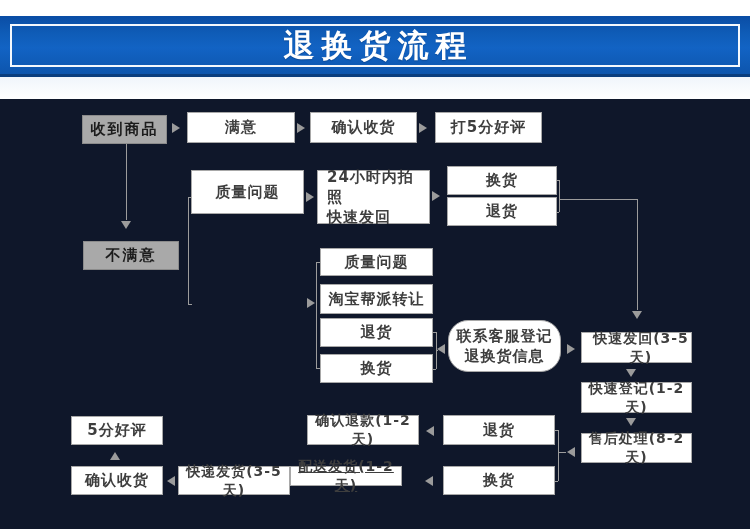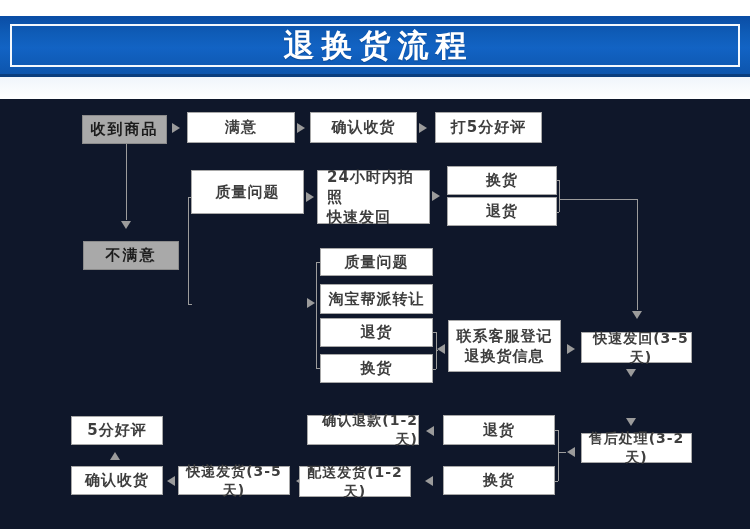--- a/index.html
+++ b/index.html
@@ -107,25 +107,26 @@
       <div class="node solid" style="left: 83px; top: 225px; width: 96px; height: 29px;">不满意</div>
       <div class="node outline" style="left: 191px; top: 154px; width: 113px; height: 44px;">质量问题</div>
       <div class="node outline align-left" style="left: 317px; top: 154px; width: 113px; height: 54px;">24小时内拍照
 快速发回</div>
       <div class="node outline" style="left: 447px; top: 150px; width: 110px; height: 29px;">换货</div>
       <div class="node outline" style="left: 447px; top: 181px; width: 110px; height: 29px;">退货</div>
       <div class="node outline" style="left: 320px; top: 232px; width: 113px; height: 28px;">质量问题</div>
       <div class="node outline" style="left: 320px; top: 268px; width: 113px; height: 30px;">淘宝帮派转让</div>
       <div class="node outline" style="left: 320px; top: 302px; width: 113px; height: 29px;">退货</div>
       <div class="node outline" style="left: 320px; top: 338px; width: 113px; height: 29px;">换货</div>
-      <div class="node outline" style="left: 448px; top: 304px; width: 113px; height: 52px;">联系客服登记
+      <div class="node outline" style="left: 448px; top: 304px; width: 113px; height: 52px; border-radius: 20px;">联系客服登记
 退换货信息</div>
       <div class="node outline" style="left: 581px; top: 316px; width: 111px; height: 31px; font-size: 14px; padding-left: 9px;">快速发回(3-5天)</div>
-      <div class="node outline" style="left: 581px; top: 417px; width: 111px; height: 30px; font-size: 14px;">售后处理(3-2天)</div>
-      <div class="node outline" style="left: 307px; top: 399px; width: 112px; height: 30px; font-size: 14px; text-align: right;">确认退款(1-2天)</div>
+      <div class="node outline" style="left: 581px; top: 366px; width: 111px; height: 31px; font-size: 14px;">快速登记(1-2天)</div>
+      <div class="node outline" style="left: 581px; top: 417px; width: 111px; height: 30px; font-size: 14px;">售后处理(8-2天)</div>
+      <div class="node outline" style="left: 307px; top: 399px; width: 112px; height: 30px; font-size: 14px;">确认退款(1-2天)</div>
       <div class="node outline" style="left: 443px; top: 399px; width: 112px; height: 30px;">退货</div>
       <div class="node outline" style="left: 71px; top: 400px; width: 92px; height: 29px;">5分好评</div>
       <div class="node outline" style="left: 71px; top: 450px; width: 92px; height: 29px;">确认收货</div>
       <div class="node outline" style="left: 178px; top: 450px; width: 112px; height: 29px; font-size: 14px;">快递发货(3-5天)</div>
-      <div class="node outline" style="left: 299px; top: 450px; width: 112px; height: 31px; font-size: 14px;">配送发货(1-2天)</div>
+      <div class="node outline" style="left: 290px; top: 450px; width: 112px; height: 20px; font-size: 14px; text-decoration: underline;">配送发货(1-2天)</div>
       <div class="node outline" style="left: 443px; top: 450px; width: 112px; height: 29px;">换货</div>
     </div>
 </div>
 
 </body></html>

